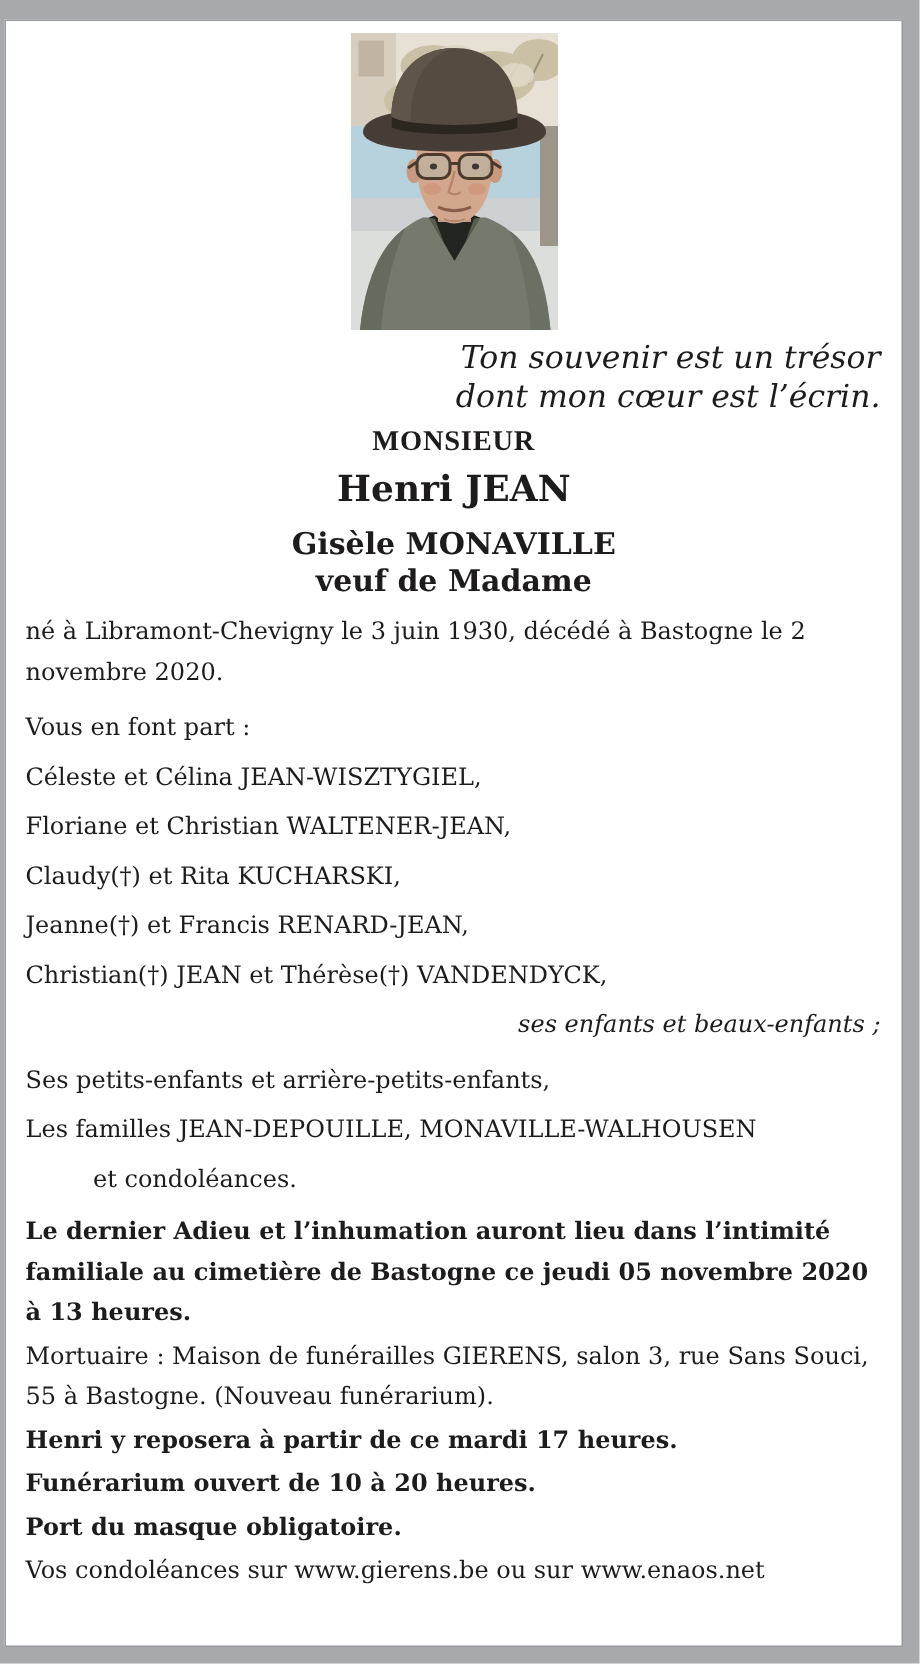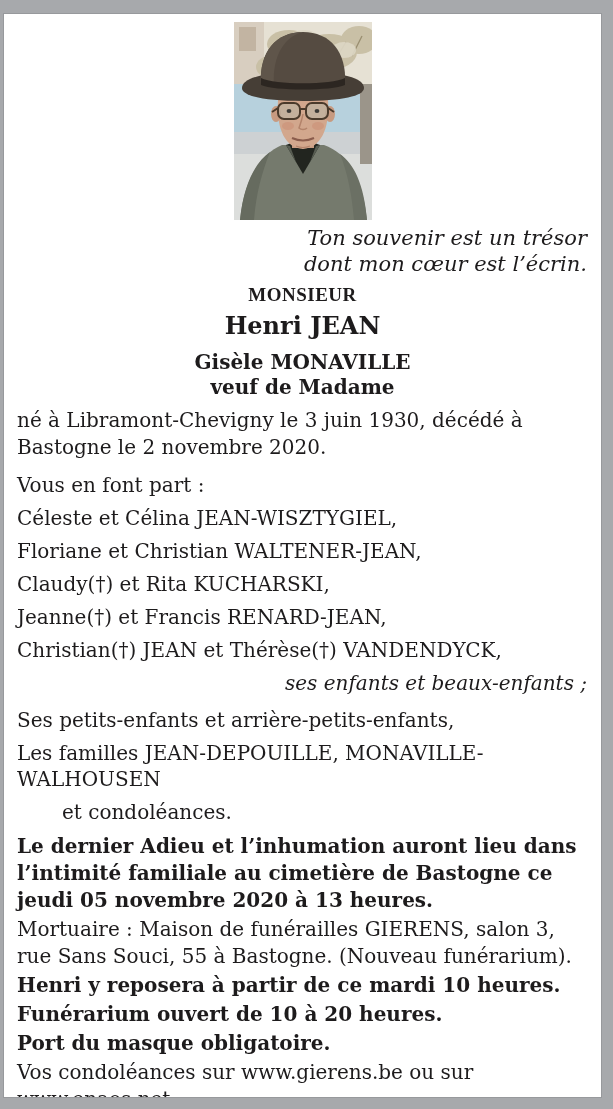--- a/index.html
+++ b/index.html
@@ -32,21 +32,21 @@
     font-weight:bold;font-size:19px;letter-spacing:.5px;font-family:Liberation Serif, serif;
   }
   .name{
     margin:0;text-align:center;
     font-weight:bold;font-size:24px;line-height:40px;
   }
   .relation{
     margin-top:4px;text-align:center;
     font-weight:bold;font-size:20px;line-height:25px;
   }
-  p{margin:0;font-size:20px;line-height:26px;}
+  p{margin:0;font-size:16px;line-height:26px;}
   .intro{margin-top:7px;line-height:27px;}
   .announce{margin-top:11px;}
   .family p{margin-top:7px;}
   .role{margin-top:7px;text-align:right;font-style:italic;padding-right:1px;}
   .relatives p{margin-top:7px;}
   .relatives .first{margin-top:11px;}
   .indent{text-indent:45px;}
   .ceremony{margin-top:8px;font-weight:bold;line-height:27px;}
   .mortuary{margin-top:2px;line-height:27px;}
   .mortuary .b{font-weight:normal;}
@@ -144,19 +144,19 @@
   <div class="relatives">
     <p class="first">Ses petits-enfants et arrière-petits-enfants,</p>
     <p>Les familles JEAN-DEPOUILLE, MONAVILLE-WALHOUSEN</p>
     <p class="indent">et condoléances.</p>
   </div>
 
   <p class="ceremony">Le dernier Adieu et l’inhumation auront lieu dans l’intimité familiale au cimetière de Bastogne ce jeudi 05 novembre 2020 à 13 heures.</p>
 
   <p class="mortuary"><span class="b">Mortuaire : Maison de funérailles GIERENS,</span><span>  salon 3, rue Sans Souci, 55 à Bastogne</span><span class="b">. (Nouveau funérarium).</span></p>
 
-  <p class="infoline">Henri y reposera à partir de ce mardi 10 heures.</p>
+  <p class="infoline">Henri y reposera à partir de ce mardi 17 heures.</p>
   <p class="infoline">Funérarium ouvert de 10 à 20 heures.</p>
   <p class="infoline">Port du masque obligatoire.</p>
 
   <p class="condolences">Vos condoléances sur www.gierens.be ou sur www.enaos.net</p>
 
 </div>
 
 </body></html>

